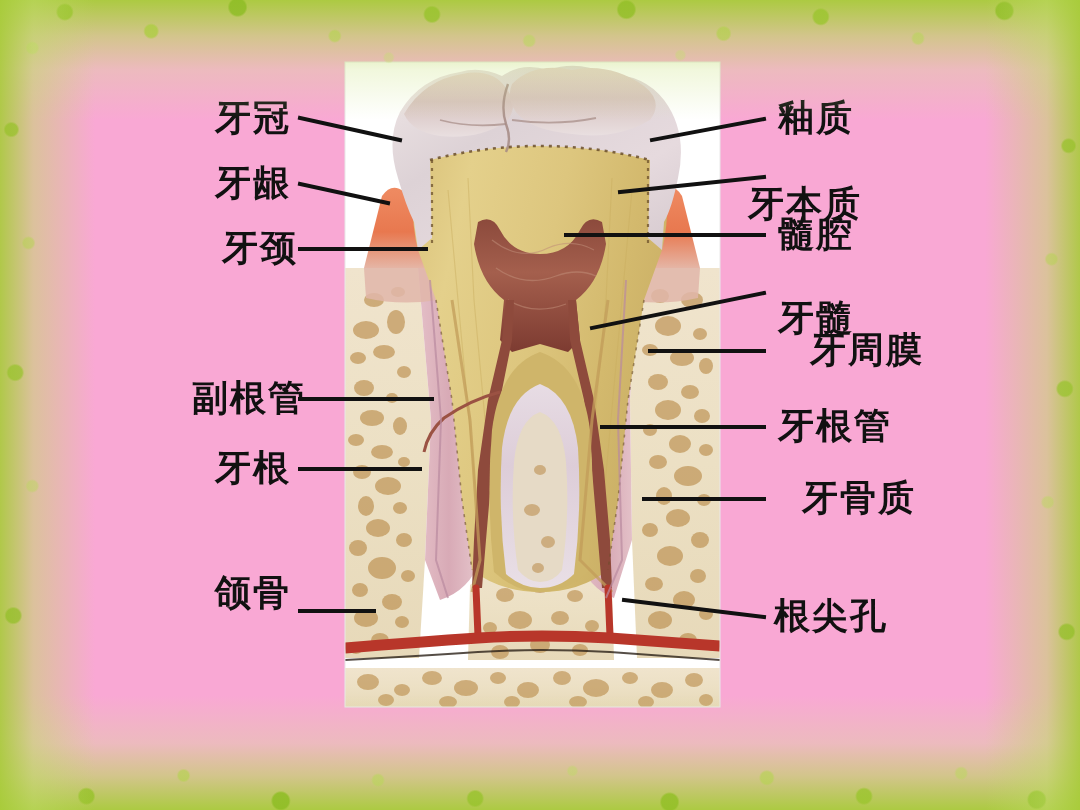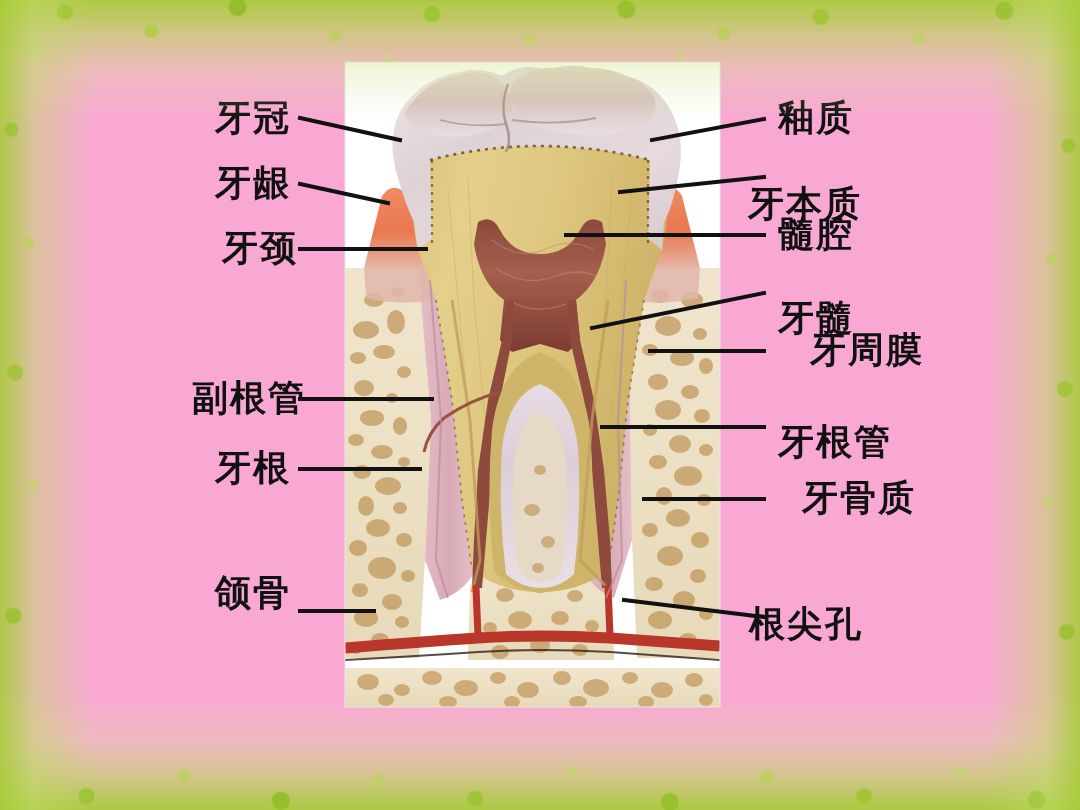--- a/index.html
+++ b/index.html
@@ -409,23 +409,23 @@
     <div class="label left-side" style="left:215px;top:450px;font-family:Liberation Serif, serif;">牙根</div>
     <div class="label left-side" style="left:215px;top:575px;">颌骨</div>
   </div>
 
   <div>
     <div class="label right-side" style="left:778px;top:100px;">釉质</div>
     <div class="label right-side" style="left:748px;top:158px;margin-top:28px;">牙本质</div>
     <div class="label right-side" style="left:778px;top:216px;">髓腔</div>
     <div class="label right-side" style="left:778px;top:274px;margin-top:26px;">牙髓</div>
     <div class="label right-side" style="left:778px;top:332px;margin-left:32px;">牙周膜</div>
-    <div class="label right-side" style="left:778px;top:424px;">牙根管</div>
+    <div class="label right-side" style="left:778px;top:408px;">牙根管</div>
     <div class="label right-side" style="left:802px;top:480px;">牙骨质</div>
-    <div class="label right-side" style="left:749px;top:598px;margin-top:8px;">根尖孔</div>
+    <div class="label right-side" style="left:774px;top:598px;">根尖孔</div>
   </div>
 
   <div class="border-layer">
     <div class="border-band band-top"></div>
     <div class="border-band band-bottom"></div>
     <div class="border-band band-left"></div>
     <div class="border-band band-right"></div>
   </div>
 
 </div>

